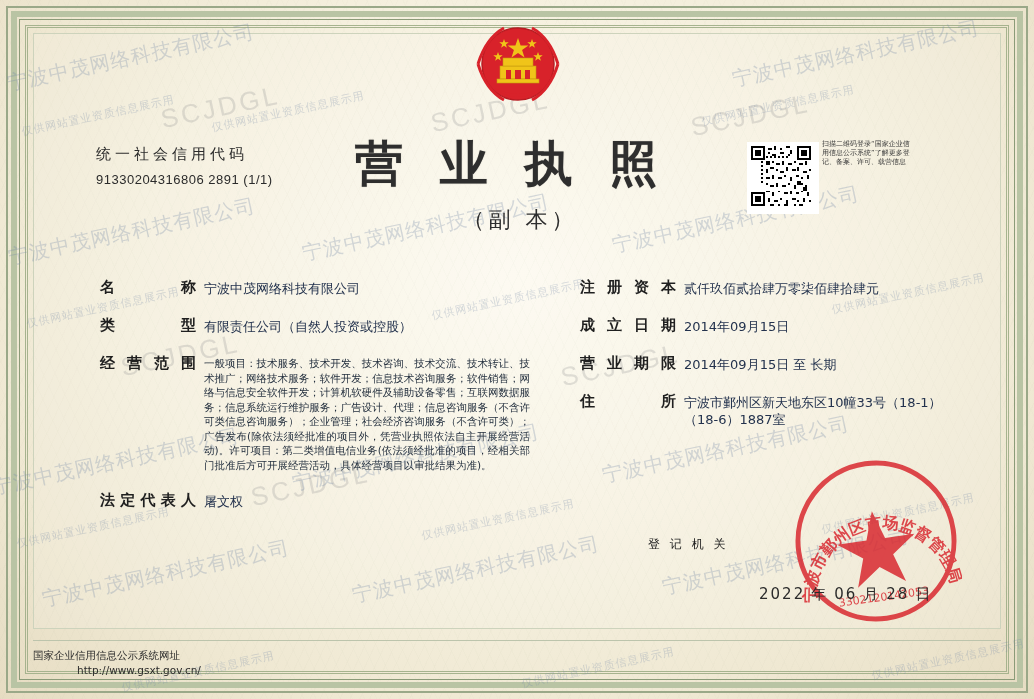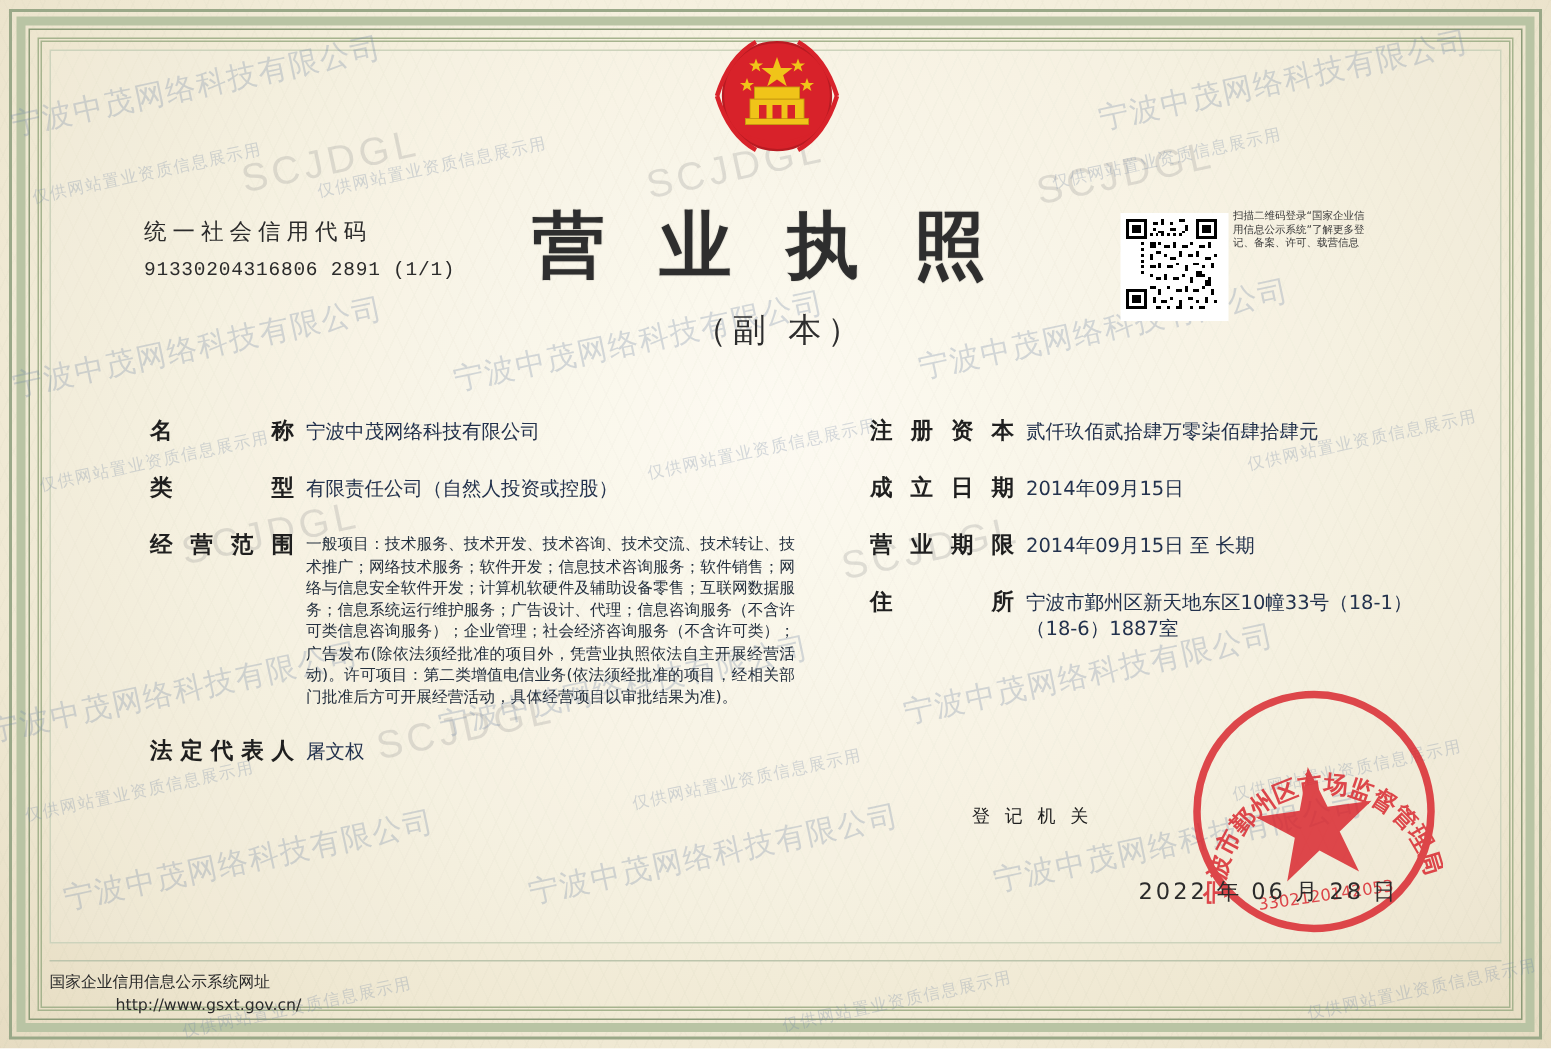--- a/index.html
+++ b/index.html
@@ -139,21 +139,21 @@
     color: #2b2b2b;
     font-family: "DejaVu Sans", sans-serif;
   }
   .code-value {
     position: absolute;
     left: 96px;
     top: 172px;
     font-size: 13px;
     color: #2b2b2b;
     letter-spacing: 0.5px;
-    font-family: Liberation Mono, monospace;
+    font-family: Liberation Sans, sans-serif;
   }
 
   
   .qr-wrap {
     position: absolute;
     left: 747px;
     top: 142px;
     width: 68px;
     height: 68px;
     background: #fff;

